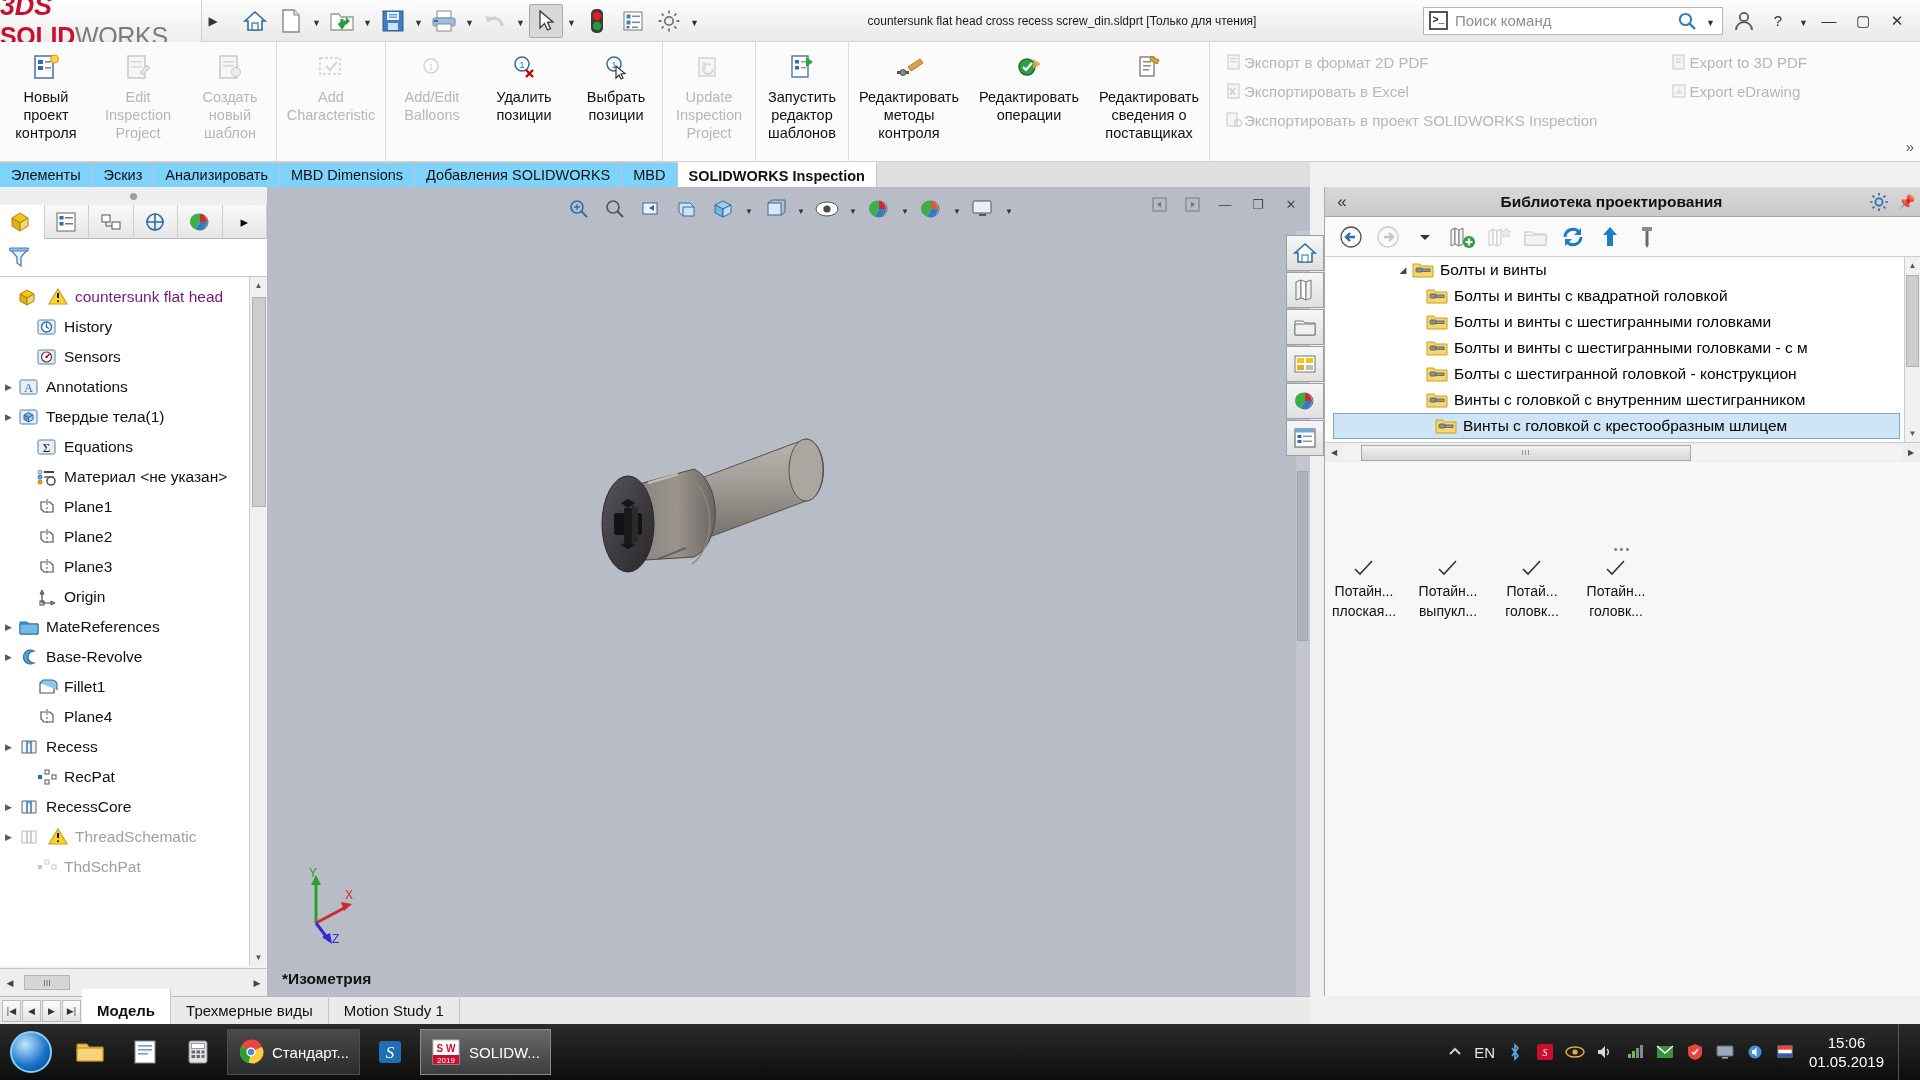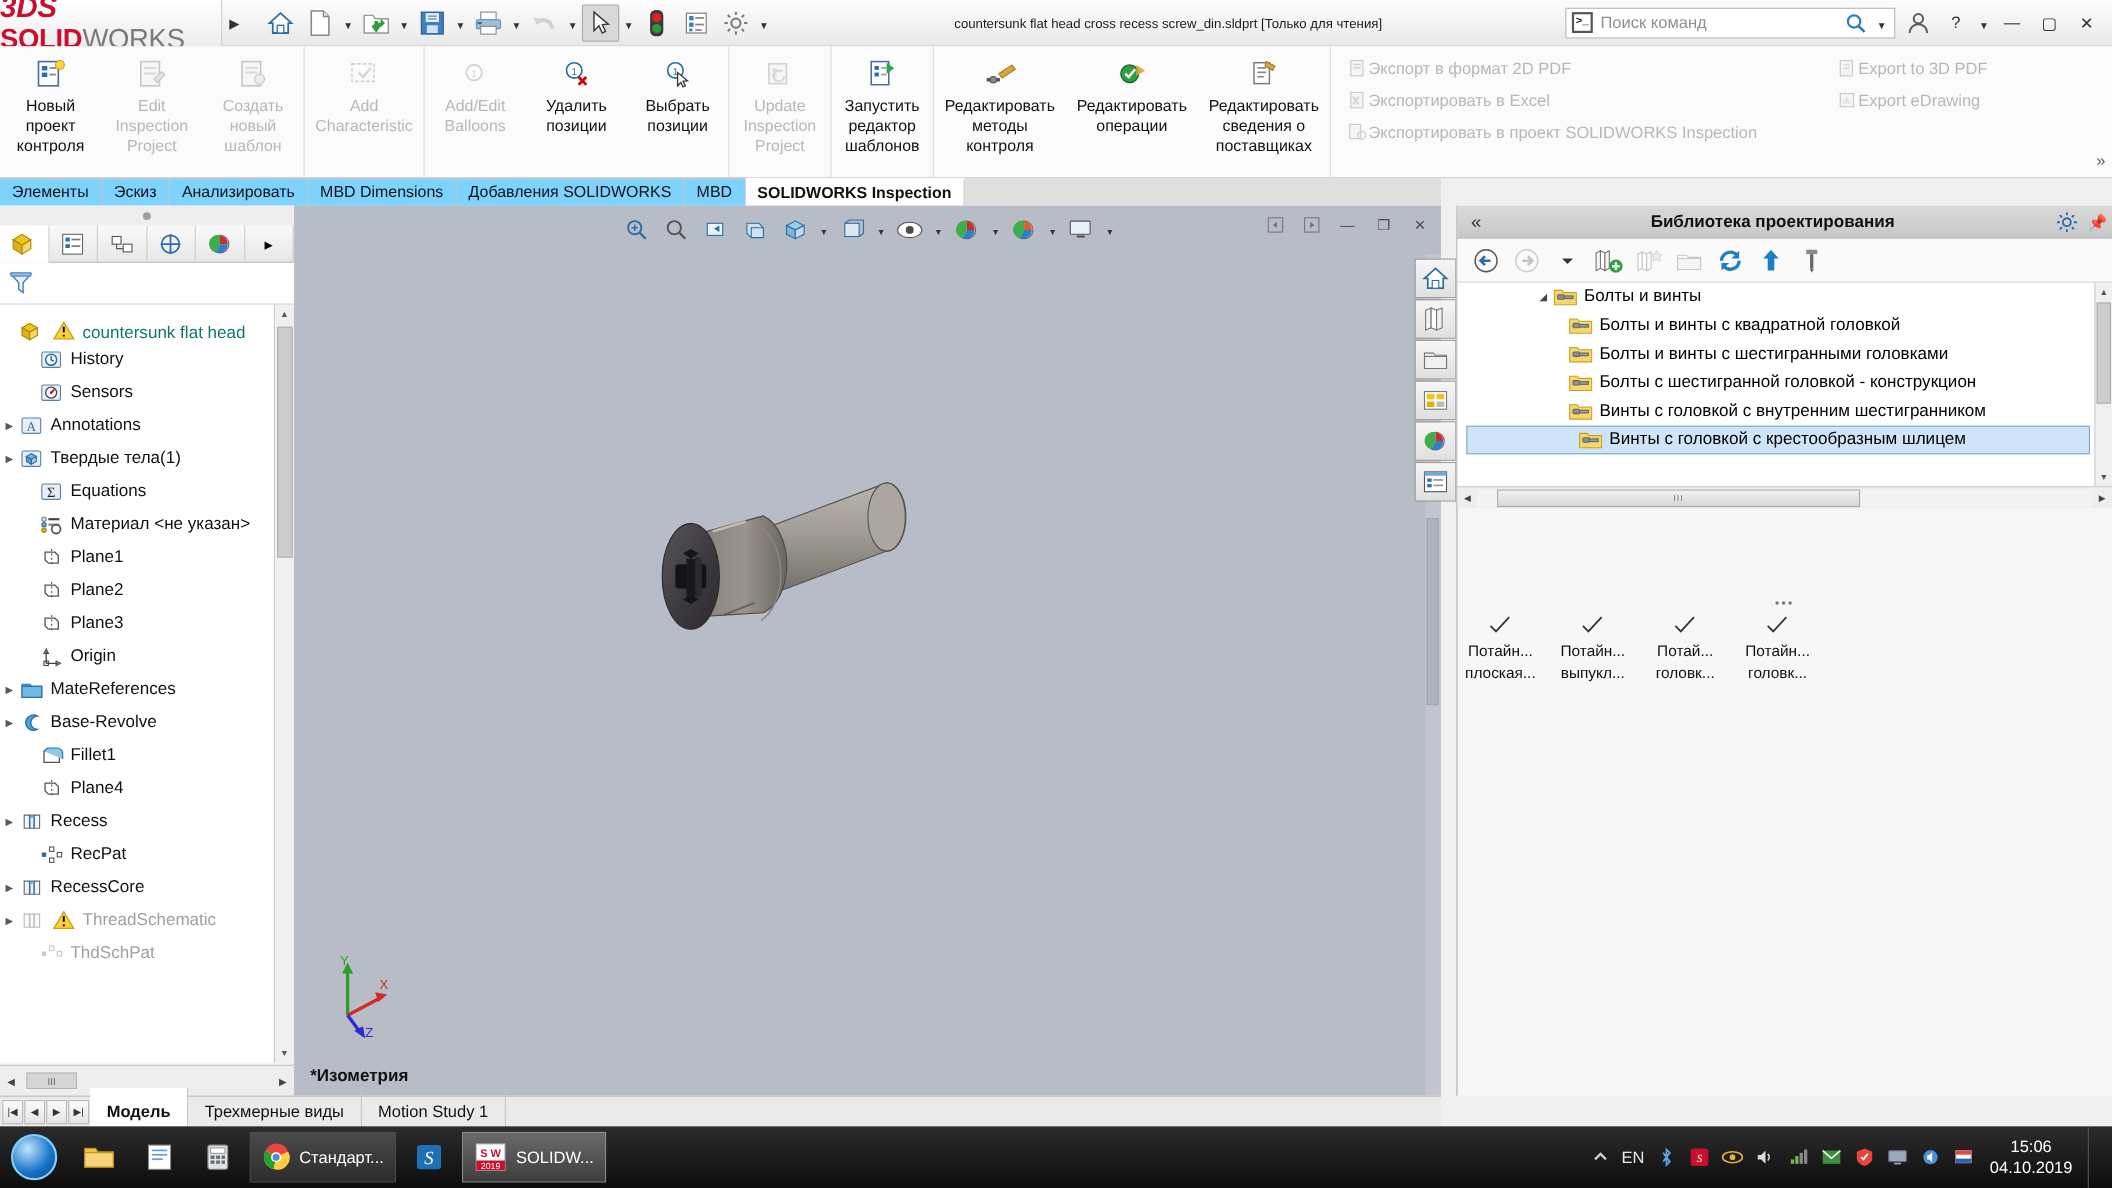--- a/index.html
+++ b/index.html
@@ -88,21 +88,21 @@
   
   .leftpanel { position:absolute; left:0; top:187px; width:268px; bottom:84px; background:#f3f3f3; border-right:1px solid #b9b9b9; }
   .lp-handle { height:18px; display:flex; align-items:center; justify-content:center; background:#eee; }
   .lp-dot { width:7px; height:7px; border-radius:50%; background:#9e9e9e; }
   .lp-tabs { height:34px; display:flex; align-items:center; background:linear-gradient(to bottom,#fafafa,#e6e6e6); border-bottom:1px solid #b9b9b9; }
   .lpt { width:52px; height:34px; display:flex; align-items:center; justify-content:center; border-right:1px solid #cdcdcd; }
   .lpt.active { background:#fff; }
   .filterbar { height:38px; background:#fff; border-bottom:1px solid #c9c9c9; display:flex; align-items:center; padding-left:7px; }
   .tree { position:absolute; left:0; top:90px; right:18px; bottom:30px; background:#fff; overflow:hidden; padding-top:5px; }
   .tnode { height:30px; display:flex; align-items:center; font-size:15.5px; color:#111; white-space:nowrap; }
-  .tnode.root { color:#0f766e;align-items:flex-end; }
+  .tnode.root { color:#701a75; }
   .tnode.dim { color:#9f9f9f; }
   .twist { width:17px; text-align:center; color:#5a5a5a; font-size:9px; }
   .tico { width:23px; height:22px; margin-right:6px; display:flex; align-items:center; justify-content:center; flex:0 0 auto; }
   .tree-scroll { position:absolute; right:0; top:90px; bottom:30px; width:18px; background:#f0f0f0; border-left:1px solid #ccc; }
   .ts-thumb { position:absolute; top:20px; left:2px; width:14px; height:210px; background:#cdcdcd; border:1px solid #b0b0b0; }
   .ts-arrow { height:17px; display:flex; align-items:center; justify-content:center; font-size:8px; color:#555; }
   .lp-bottom { position:absolute; left:0; right:0; bottom:0; height:28px; background:#eee; border-top:1px solid #c5c5c5; display:flex; align-items:center; }
   .lpb-arrow { width:20px; text-align:center; font-size:9px; color:#444; }
   .lpb-grip { width:46px; height:15px; margin:0 4px; background:#d6d6d6; border:1px solid #b5b5b5; display:flex; align-items:center; justify-content:center; font-size:9px; color:#666; }
 
@@ -1172,20 +1172,30 @@
         <span>Болты и винты с шестигранными головками</span>
       </div>
       <div class="dnode" style="padding-left:100px;">
         <span class="tico">
           <svg width="22" height="18" viewBox="0 0 22 18">
               <path d="M1 3 h7 l1.5 2 H21 v11 H1 z" fill="#f5d76e" stroke="#c9a21c"></path>
               <rect x="4" y="7" width="6" height="4" rx="1" fill="#8f8f8f" stroke="#666"></rect>
               <rect x="10" y="8" width="8" height="2.4" fill="#9f9f9f" stroke="#666"></rect>
             </svg>
         </span>
+        <span>Болты и винты с шестигранными головками - с м</span>
+      </div>
+      <div class="dnode" style="padding-left:100px;">
+        <span class="tico">
+          <svg width="22" height="18" viewBox="0 0 22 18">
+              <path d="M1 3 h7 l1.5 2 H21 v11 H1 z" fill="#f5d76e" stroke="#c9a21c"></path>
+              <rect x="4" y="7" width="6" height="4" rx="1" fill="#8f8f8f" stroke="#666"></rect>
+              <rect x="10" y="8" width="8" height="2.4" fill="#9f9f9f" stroke="#666"></rect>
+            </svg>
+        </span>
         <span>Болты с шестигранной головкой - конструкцион</span>
       </div>
       <div class="dnode" style="padding-left:100px;">
         <span class="tico">
           <svg width="22" height="18" viewBox="0 0 22 18">
               <path d="M1 3 h7 l1.5 2 H21 v11 H1 z" fill="#f5d76e" stroke="#c9a21c"></path>
               <rect x="4" y="7" width="6" height="4" rx="1" fill="#8f8f8f" stroke="#666"></rect>
               <rect x="10" y="8" width="8" height="2.4" fill="#9f9f9f" stroke="#666"></rect>
             </svg>
         </span>
@@ -1413,19 +1423,19 @@
       </span>
       <span class="tray-ico">
         <svg width="18" height="16" viewBox="0 0 18 16">
             <rect x="2" y="2" width="14" height="11" fill="#fff" stroke="#999"></rect>
             <rect x="2" y="2" width="14" height="3.7" fill="#e8453c"></rect>
             <rect x="2" y="9.3" width="14" height="3.7" fill="#2a5fb5"></rect>
           </svg>
       </span>
       <span class="clock">
         <div>15:06</div>
-        <div>04.10.2019</div>
+        <div>01.05.2019</div>
       </span>
       <span class="showdesk"></span>
     </div>
   </div>
 
 </div>
 
 </body></html>

